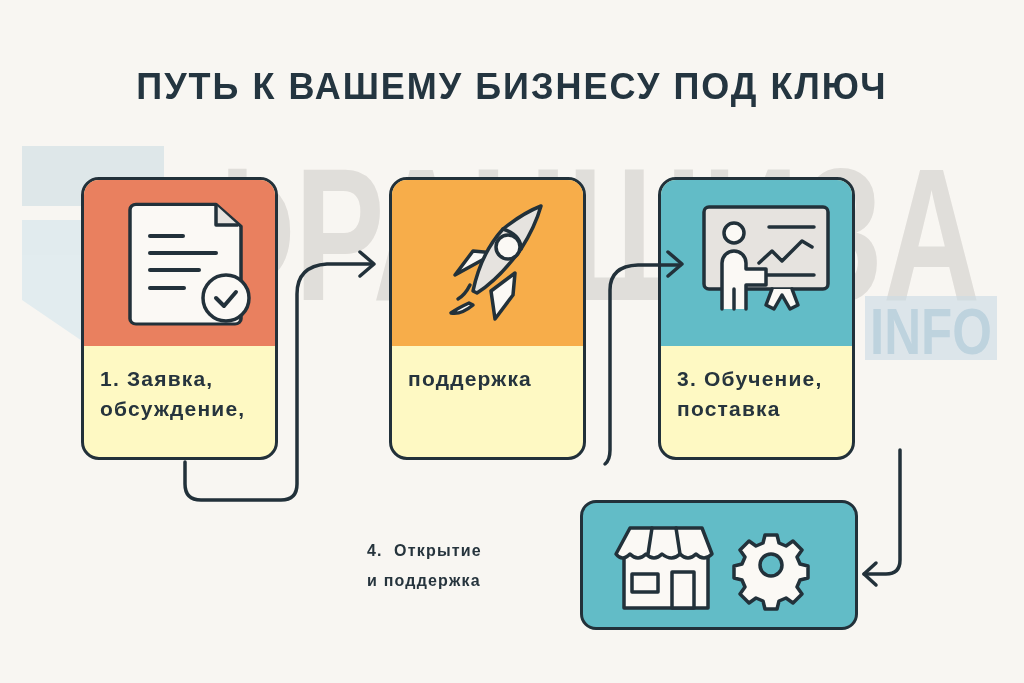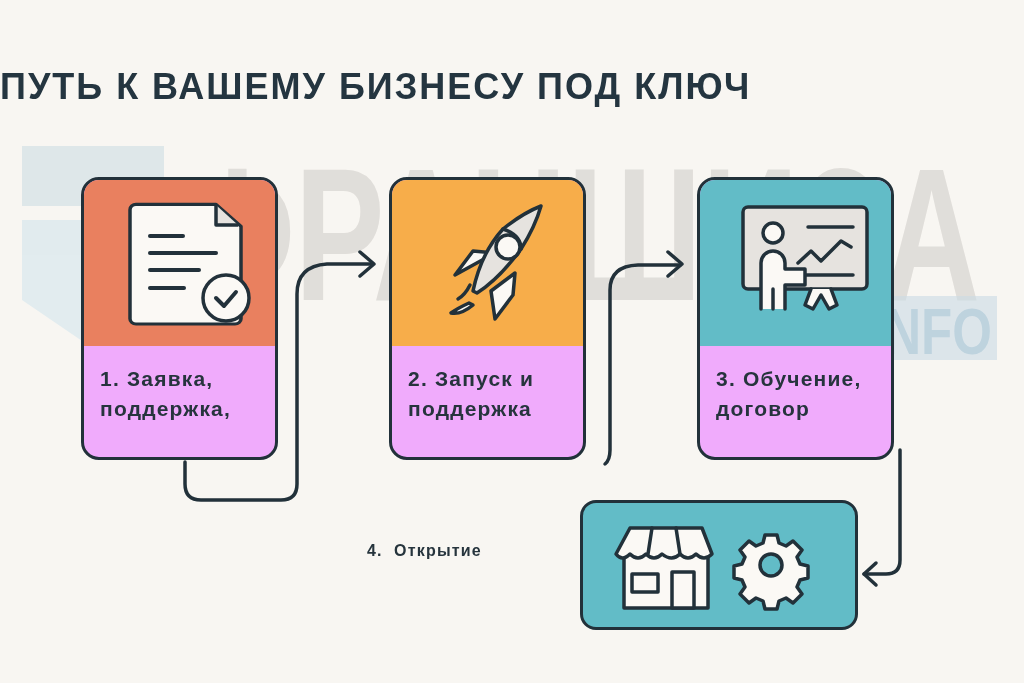--- a/index.html
+++ b/index.html
@@ -6,38 +6,38 @@
   body {
     width: 1024px; height: 683px; overflow: hidden;
     background: #f8f6f2;
     position: relative;
     font-family: "Liberation Sans", "DejaVu Sans", sans-serif;
     color: #26343d;
   }
   .watermark { position: absolute; left: 0; top: 0; width: 1024px; height: 683px; pointer-events: none; }
   .title {
     position: absolute; left: 0; width: 1024px; top: 66px;
-    text-align: left; font-weight: bold; font-size: 36px; letter-spacing: 2px;
+    text-align: center; font-weight: bold; font-size: 36px; letter-spacing: 2px;
     color: #243540;
   }
   .card {
     position: absolute; top: 177px; width: 197px; height: 283px;
     border: 3px solid #22313a; border-radius: 18px; overflow: hidden;
-    background: #f0abfc; box-sizing: border-box;
+    background: #fef9c3; box-sizing: border-box;
   }
   .card .top { position: absolute; left: 0; top: 0; right: 0; height: 166px; }
   .card .label {
     position: absolute; left: 16px; top: 184px; right: 6px;
     font-weight: bold; font-size: 21px; line-height: 30px; letter-spacing: 1.2px;
     color: #26343d;
   }
   .card svg.icon { position: absolute; left: 0; top: 0; }
   #card1 { left: 81px; }
   #card2 { left: 389px; }
-  #card3 { left: 697px; padding-left: 40px; }
+  #card3 { left: 658px; padding-left: 40px; }
   #card1 .top { background: #e9805f; }
   #card2 .top { background: #f7ad4a; }
   #card3 .top { background: #62bcc7; }
   .final-box {
     position: absolute; left: 580px; top: 500px; width: 278px; height: 130px;
     border: 3px solid #22313a; border-radius: 16px; background: #62bcc7; box-sizing: border-box;
   }
   .final-label {
     position: absolute; left: 367px; top: 536px;
     font-weight: bold; font-size: 16px; line-height: 30px; letter-spacing: 1.2px;
@@ -67,63 +67,62 @@
     <path d="M132 25 v20 h22" fill="#e6e3df" stroke="#22313a" stroke-width="3.5" stroke-linejoin="round"></path>
     <line x1="66" y1="56" x2="99" y2="56" stroke="#22313a" stroke-width="4" stroke-linecap="round"></line>
     <line x1="66" y1="73" x2="132" y2="73" stroke="#22313a" stroke-width="4" stroke-linecap="round"></line>
     <line x1="66" y1="90" x2="115" y2="90" stroke="#22313a" stroke-width="4" stroke-linecap="round"></line>
     <line x1="66" y1="108" x2="100" y2="108" stroke="#22313a" stroke-width="4" stroke-linecap="round"></line>
     <circle cx="142" cy="118" r="23" fill="#fbf9f5" stroke="#22313a" stroke-width="3.5"></circle>
     <polyline points="132,118 140,126 152,112" fill="none" stroke="#22313a" stroke-width="4" stroke-linecap="round" stroke-linejoin="round"></polyline>
   </svg>
   <div class="label">
     <div>1. Заявка,</div>
-    <div>поддержка,</div>
+    <div>обсуждение,</div>
   </div>
 </div>
 
 <div class="card" id="card2">
   <div class="top"></div>
   <svg class="icon" width="197" height="166" viewBox="0 0 197 166">
     <g transform="translate(-389,-177)" stroke="#22313a" stroke-width="3.5" stroke-linejoin="round" stroke-linecap="round">
       <path d="M452 272 L470 248 L492 250 Z" fill="#fbf9f5"></path>
       <path d="M488 288 L512 270 L510 292 L492 316 Z" fill="#fbf9f5"></path>
       <path d="M467 282 Q462 292 455 296 M466 300 Q455 305 448 310 Q458 312 470 302 Z" fill="#fbf9f5"></path>
       <path d="M470 288 Q478 250 500 226 Q520 210 538 203 Q532 224 518 246 Q496 276 474 290 Z" fill="#e6e3df"></path>
       <path d="M500 226 Q518 232 518 246" fill="none"></path>
       <circle cx="505" cy="244" r="12" fill="#fbf9f5"></circle>
     </g>
   </svg>
   <div class="label">
-    <div>2. Запуск и</div>
     <div>поддержка</div>
   </div>
 </div>
 
 <div class="card" id="card3">
   <div class="top"></div>
   <svg class="icon" width="197" height="166" viewBox="0 0 197 166">
     <g transform="translate(-697,-177)" stroke="#22313a" stroke-width="3.5" stroke-linejoin="round" stroke-linecap="round">
       <rect x="740" y="204" width="124" height="82" rx="5" fill="#e6e3df"></rect>
       <line x1="805" y1="224" x2="850" y2="224"></line>
       <line x1="800" y1="272" x2="850" y2="272"></line>
       <polyline points="795,260 808,248 818,258 838,238 848,244" fill="none"></polyline>
       <circle cx="770" cy="230" r="10" fill="#fbf9f5"></circle>
       <path d="M758 306 v-46 a12 12 0 0 1 24 0 v6 h20 v16 h-20 v24" fill="#fbf9f5"></path>
       <line x1="770" y1="286" x2="770" y2="306"></line>
       <path d="M808 286 l-6 16 l8 4 l8 -14 l8 14 l8 -4 l-6 -16" fill="#fbf9f5"></path>
     </g>
   </svg>
   <div class="label">
     <div>3. Обучение,</div>
-    <div>договор</div>
+    <div>поставка</div>
   </div>
 </div>
 
-<div class="final-label"><div>4.  Открытие</div></div>
+<div class="final-label"><div>4.  Открытие</div><div>и поддержка</div></div>
 
 <div class="final-box">
   <svg width="278" height="130" viewBox="580 500 278 130" style="position:absolute;left:-3px;top:-3px;">
     <g stroke="#22313a" stroke-width="3.5" stroke-linejoin="round" stroke-linecap="round">
       <rect x="624" y="552" width="84" height="56" fill="#fbf9f5"></rect>
       <path d="M630 528 h72 l10 26 q-8 8 -16 0 q-8 8 -16 0 q-8 8 -18 0 q-8 8 -16 0 q-8 8 -16 0 q-8 8 -14 0 z" fill="#fbf9f5"></path>
       <line x1="652" y1="528" x2="648" y2="554"></line>
       <line x1="676" y1="528" x2="680" y2="554"></line>
       <rect x="632" y="574" width="26" height="18" fill="#fbf9f5"></rect>
       <rect x="672" y="572" width="22" height="36" fill="#fbf9f5"></rect>

